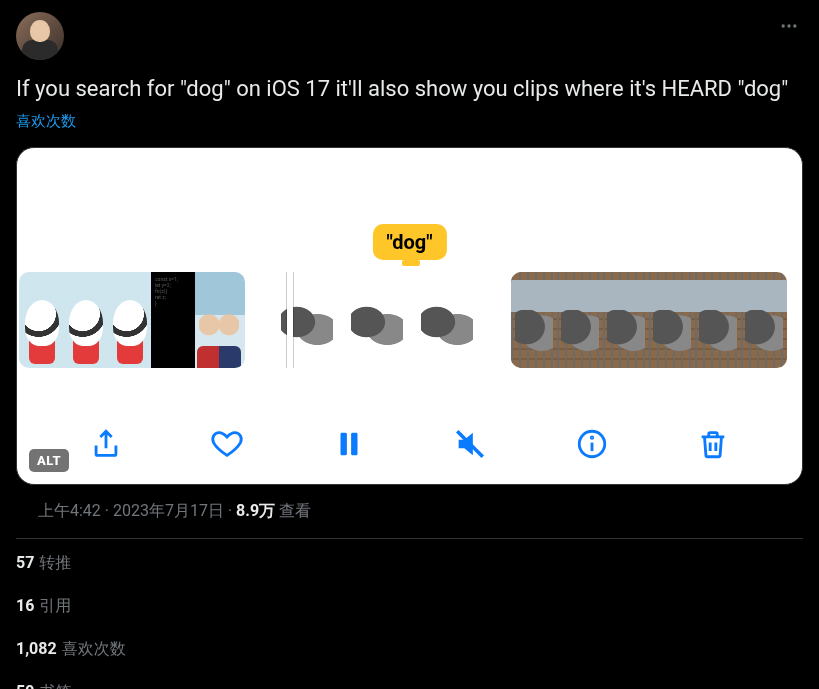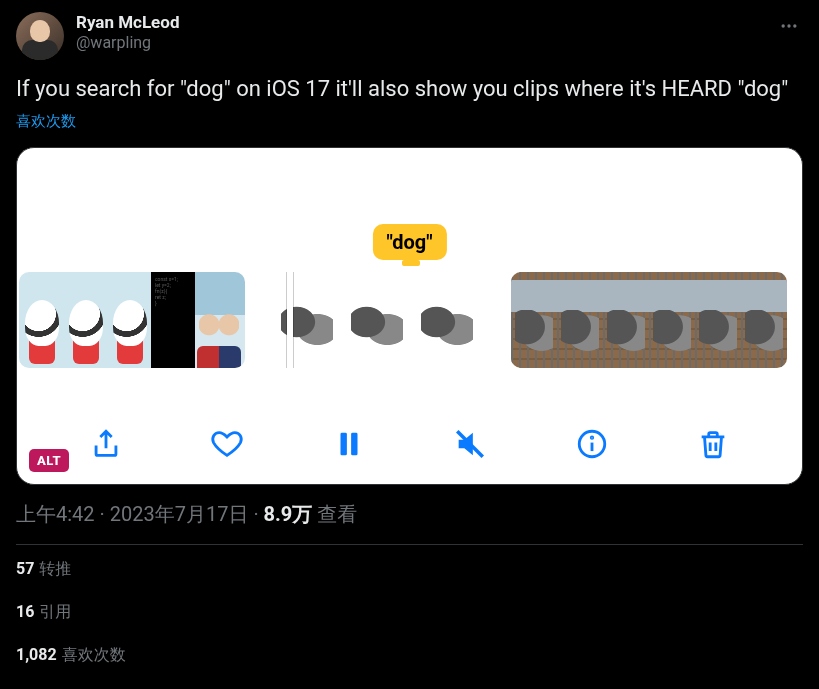--- a/index.html
+++ b/index.html
@@ -240,33 +240,34 @@
     justify-content: center;
     cursor: pointer;
   }
   .tbtn svg { width: 34px; height: 34px; stroke: #0a7aff; fill: none; stroke-width: 2; }
   .tbtn.filled svg { fill: #0a7aff; stroke: none; }
 
   .alt-badge {
     position: absolute;
     left: 12px;
     bottom: 12px;
-    background: #be185d;
+    background: #737373;
     color: #fff;
     font-weight: 800;
     font-size: 13px;
     padding: 4px 8px;
     border-radius: 5px;
     letter-spacing: 0.5px;
   }
 
   .meta {
     margin-top: 16px;
     color: #71767b;
-    font-size: 20px;
+    font-size: 16px;
+    margin-left: 22px;
   }
   .meta .strong { color: #e7e9ea; font-weight: 700; }
   .divider {
     height: 1px;
     background: #2f3336;
     margin-top: 16px;
     margin-bottom: 14px;
   }
   .engagement {
     display: flex;
@@ -281,24 +282,20 @@
     margin-right: 5px;
   }
 </style>
 </head>
 <body>
 
 <div class="tweet">
 
   <div class="header-row">
     <div class="avatar"></div>
-    <div class="names">
-      <span class="display-name">Ryan McLeod</span>
-      <span class="handle">@warpling</span>
-    </div>
     <div class="more">
       <svg viewBox="0 0 24 24">
           <circle cx="5" cy="12" r="2"></circle>
           <circle cx="12" cy="12" r="2"></circle>
           <circle cx="19" cy="12" r="2"></circle>
         </svg>
     </div>
   </div>
 
   <div class="body-text">If you search for "dog" on iOS 17 it'll also show you clips where it's HEARD "dog"</div>

